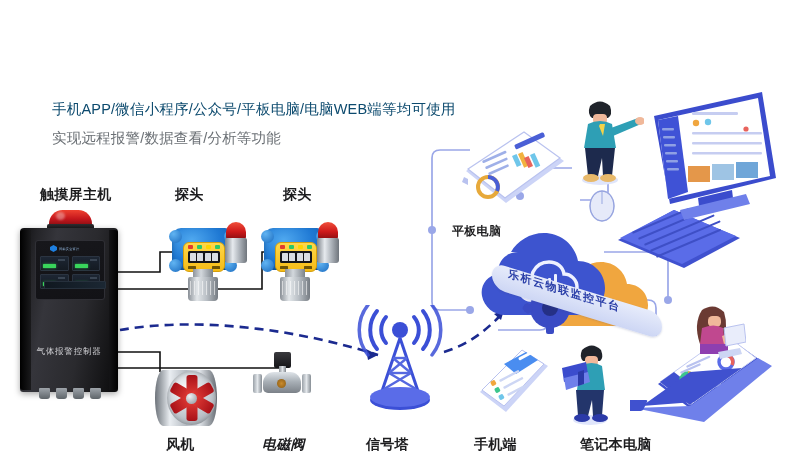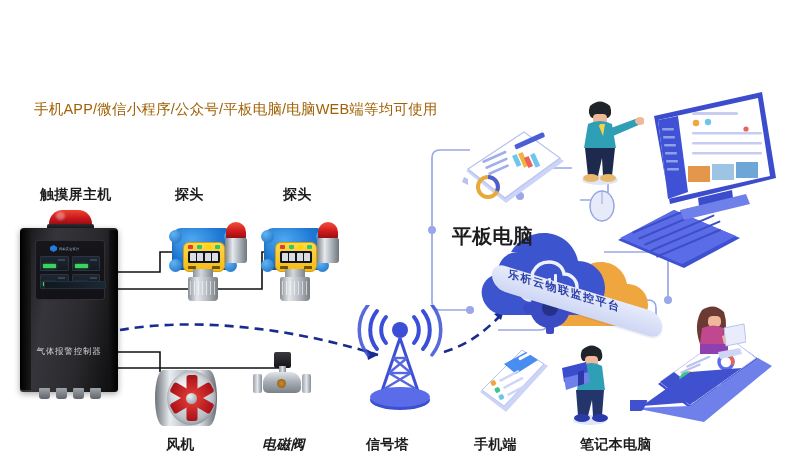--- a/index.html
+++ b/index.html
@@ -24,24 +24,24 @@
     left: 52px;
     top: 46px;
     font-size: 27px;
     font-weight: 400;
     letter-spacing: 1px;
     color: #555a5e;
     white-space: nowrap;
   }
   .hero-sub1 {
     position: absolute;
-    left: 34px;
+    left: 52px;
     top: 100px;
     font-size: 14.5px;
-    color: #a16207;
+    color: #0c4a6e;
     letter-spacing: 0.2px;
     white-space: nowrap;
   }
   .hero-sub2 {
     position: absolute;
     left: 52px;
     top: 129px;
     font-size: 14.5px;
     color: #6a6f74;
     letter-spacing: 0.2px;
@@ -385,20 +385,21 @@
     transform: skewY(17deg) rotate(0deg);
     transform-origin: left center;
   }
 </style>
 </head>
 <body>
 
 <div id="stage">
 
   <div class="hero-sub1">手机APP/微信小程序/公众号/平板电脑/电脑WEB端等均可使用</div>
+  <div class="hero-sub2">实现远程报警/数据查看/分析等功能</div>
 
   <svg id="wires" viewBox="0 0 790 476">
 
     <polyline points="118,272 160,272 160,252 200,252" fill="none" stroke="#111" stroke-width="1.6"></polyline>
     <polyline points="118,289 262,289 262,252 292,252" fill="none" stroke="#111" stroke-width="1.6"></polyline>
 
     <polyline points="118,352 160,352 160,372" fill="none" stroke="#111" stroke-width="1.6"></polyline>
 
     <polyline points="118,368 282,368 282,352" fill="none" stroke="#111" stroke-width="1.6"></polyline>
 
@@ -653,21 +654,21 @@
         <rect x="60" y="31" width="5" height="12" fill="#6fc6ea" transform="rotate(-24 60 31)"></rect>
         <rect x="66" y="29" width="5" height="15" fill="#f2b23f" transform="rotate(-24 66 29)"></rect>
         <rect x="72" y="33" width="5" height="11" fill="#e8635c" transform="rotate(-24 72 33)"></rect>
         <rect x="78" y="30" width="5" height="14" fill="#6fc6ea" transform="rotate(-24 78 30)"></rect>
       </g>
       <circle cx="36" cy="62" r="10" fill="none" stroke="#e7a93a" stroke-width="4"></circle>
       <path d="M36,52 a10,10 0 0 1 9,14" fill="none" stroke="#4a5fd6" stroke-width="4"></path>
       <path d="M12,52 L16,54 L16,60 L10,57 Z" fill="#b9c2ef"></path>
     </svg>
   </div>
-  <div class="lbl" style="left:452px; top:223px; font-size:20px;">平板电脑</div>
+  <div class="lbl" style="left:452px; top:223px; font-size:12px;">平板电脑</div>
 
   <div class="mouse">
     <svg width="28" height="36" viewBox="0 0 28 36">
       <ellipse cx="14" cy="20" rx="12" ry="15" fill="#e6eaf9" stroke="#aab6e6" stroke-width="1.4"></ellipse>
       <path d="M14,5 L14,18" stroke="#aab6e6" stroke-width="1.3"></path>
       <ellipse cx="14" cy="20" rx="12" ry="15" fill="none" stroke="#8e9cdc" stroke-width=".8"></ellipse>
     </svg>
   </div>
 
   <div class="kbd">

